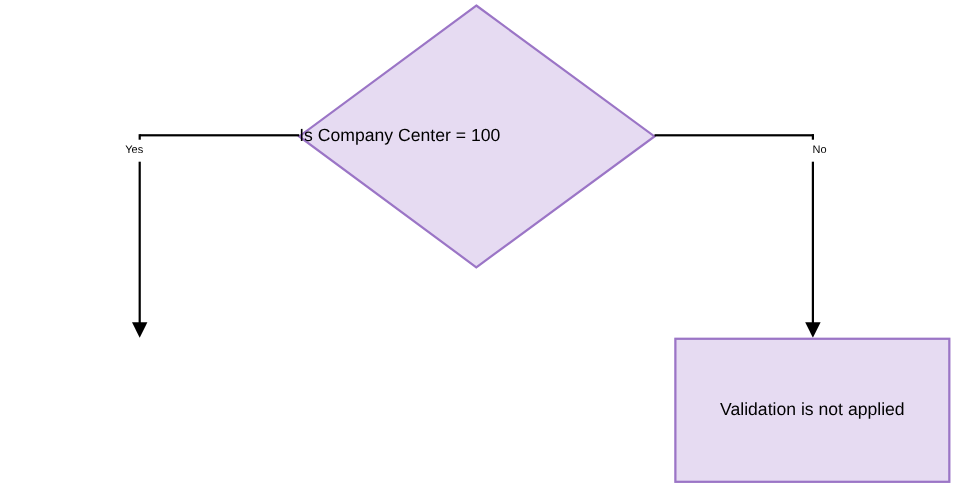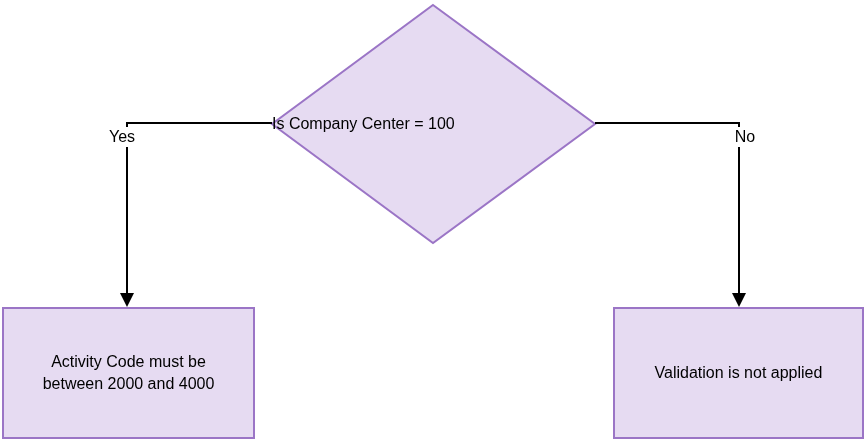--- a/index.html
+++ b/index.html
@@ -61,21 +61,21 @@
     border-right: 7px solid transparent;
     border-top: 14px solid var(--connector);
   }
   .arrowhead-yes { left: 120px; top: 293px; }
   .arrowhead-no  { left: 732px; top: 293px; }
   .branch-label {
     position: absolute;
     top: 127px;
     width: 40px;
     text-align: center;
-    font-size: 16px;
+    font-size: 10px;
     line-height: 20px;
     background: var(--canvas-bg);
     color: var(--text);
   }
   .branch-label-yes { left: 102px; }
   .branch-label-no  { left: 725px; }
   .result-box {
     position: absolute;
     top: 307px;
     height: 132px;
@@ -105,21 +105,18 @@
   <div class="line h-line-yes"></div>
   <div class="line v-line-yes"></div>
   <div class="arrowhead arrowhead-yes"></div>
   <div class="branch-label branch-label-yes">Yes</div>
 
   <div class="line h-line-no"></div>
   <div class="line v-line-no"></div>
   <div class="arrowhead arrowhead-no"></div>
   <div class="branch-label branch-label-no">No</div>
 
-  <div class="result-box result-box-yes">
-    <div class="node-text">Activity Code must be between 2000 and 4000</div>
-  </div>
 
   <div class="result-box result-box-no">
     <div class="node-text">Validation is not applied</div>
   </div>
 
 </div>
 
 </body></html>

